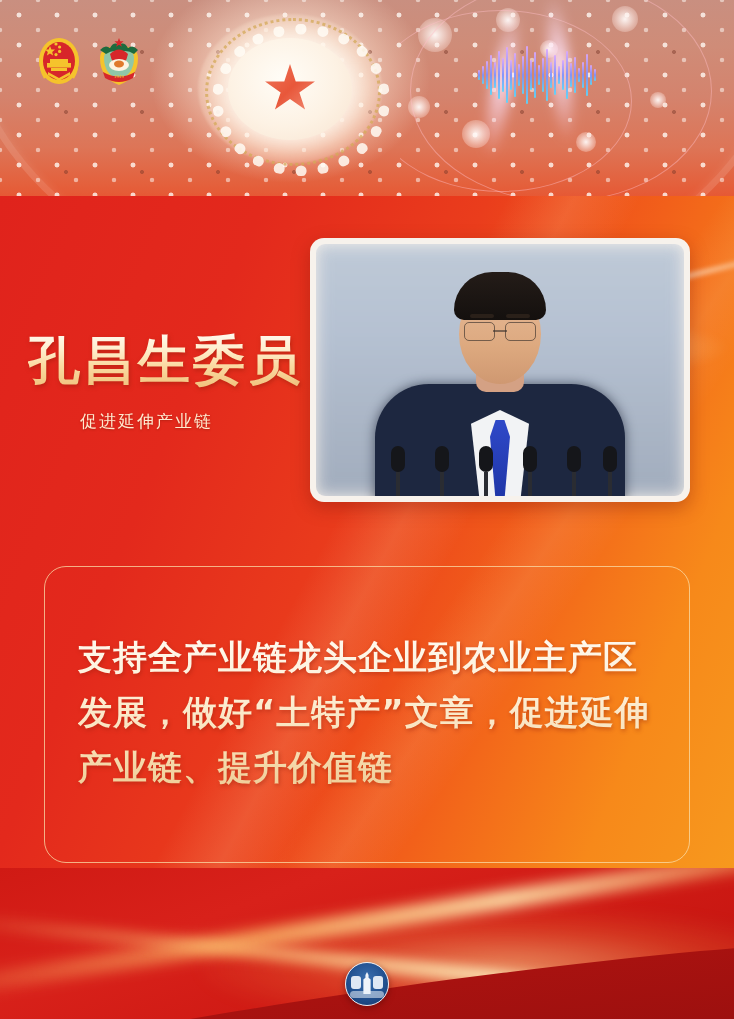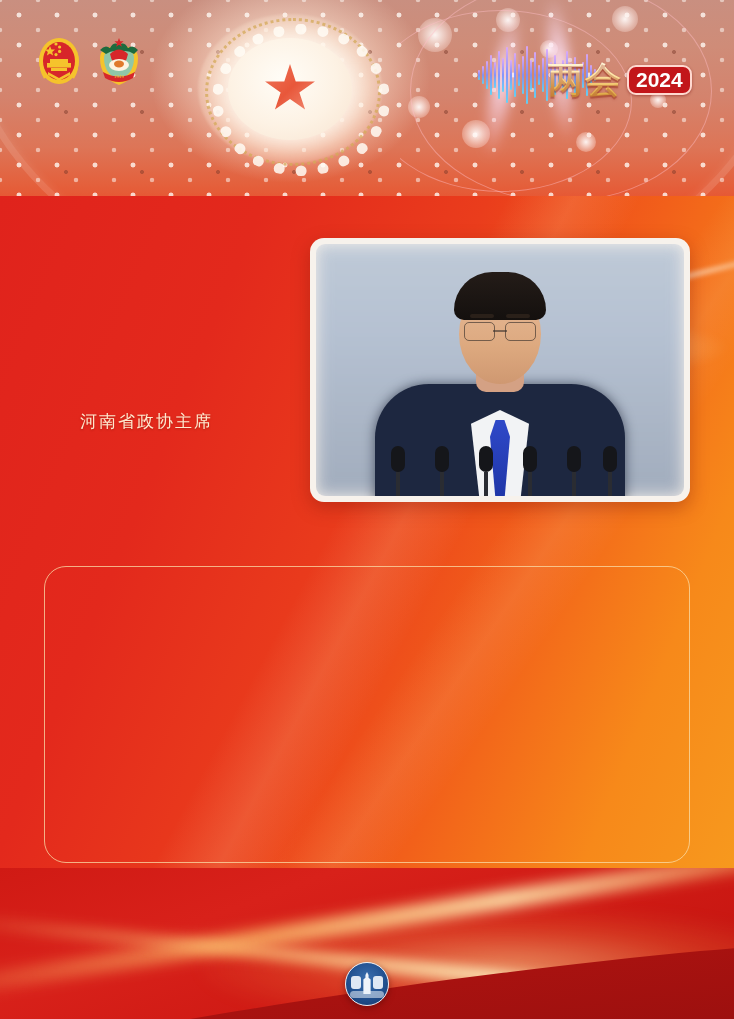--- a/index.html
+++ b/index.html
@@ -399,39 +399,36 @@
           <path d="M14 20 q9 -9 18 0 q-2 10 -9 13 q-7 -3 -9 -13z" fill="#d7262a"></path>
           <ellipse cx="23" cy="31" rx="10" ry="6" fill="#fdf3e0"></ellipse>
           <ellipse cx="23" cy="30" rx="5" ry="3.4" fill="#e07a2c"></ellipse>
           <path d="M7 38 q16 9 32 0 l-2 6 q-14 8 -28 0z" fill="#d7262a"></path>
           <text x="23" y="43.6" font-size="4" fill="#f5c32c" text-anchor="middle" font-family="DejaVu Sans">1949</text>
         </svg>
       </div>
     </div>
 
     <div class="brand">
-      <div class="brand-row">
-        <span class="brand-cn">两会</span>
-        <span class="badge2024">2024</span>
-      </div>
     </div>
   </div>
 
   <div class="body-bg"></div>
   <div class="sheen"></div>
   <div class="flare"></div>
   <div class="spark" style="left:452px;top:338px;"></div>
   <div class="spark" style="left:500px;top:326px;"></div>
   <div class="spark" style="left:548px;top:348px;"></div>
   <div class="spark" style="left:600px;top:332px;"></div>
   <div class="spark" style="left:646px;top:344px;"></div>
   <div class="spark" style="left:470px;top:356px;"></div>
   <div class="spark" style="left:622px;top:356px;"></div>
 
-  <div class="role">河南省政协主席</div>
+  <div class="name">孔昌生委员</div>
+  <div class="role">促进延伸产业链</div>
 
   <div class="photo-card">
     <div class="photo">
       <div class="ph-bg2"></div>
       <div class="ph-bg"></div>
       <div class="ph-suit"></div>
       <div class="ph-shirt"></div>
       <div class="ph-tie"></div>
       <div class="ph-neck"></div>
       <div class="ph-face"></div>
@@ -466,20 +463,21 @@
           </div>
         <div class="mic" style="left:228px;">
             <div class="head"></div>
             <div class="stem"></div>
           </div>
       </div>
     </div>
   </div>
 
   <div class="quote-box"></div>
+  <div class="quote">支持全产业链龙头企业到农业主产区发展，做好“土特产”文章，促进延伸产业链、提升价值链</div>
 
   <div class="footer">
     <div class="ribbon rb-glow"></div>
     <div class="ribbon rb-gold1"></div>
     <div class="ribbon rb-gold2"></div>
     <div class="ribbon rb-dark"></div>
   </div>
   <div class="footer-logo">
     <span class="wing wl"></span>
     <span class="wing wr"></span>

